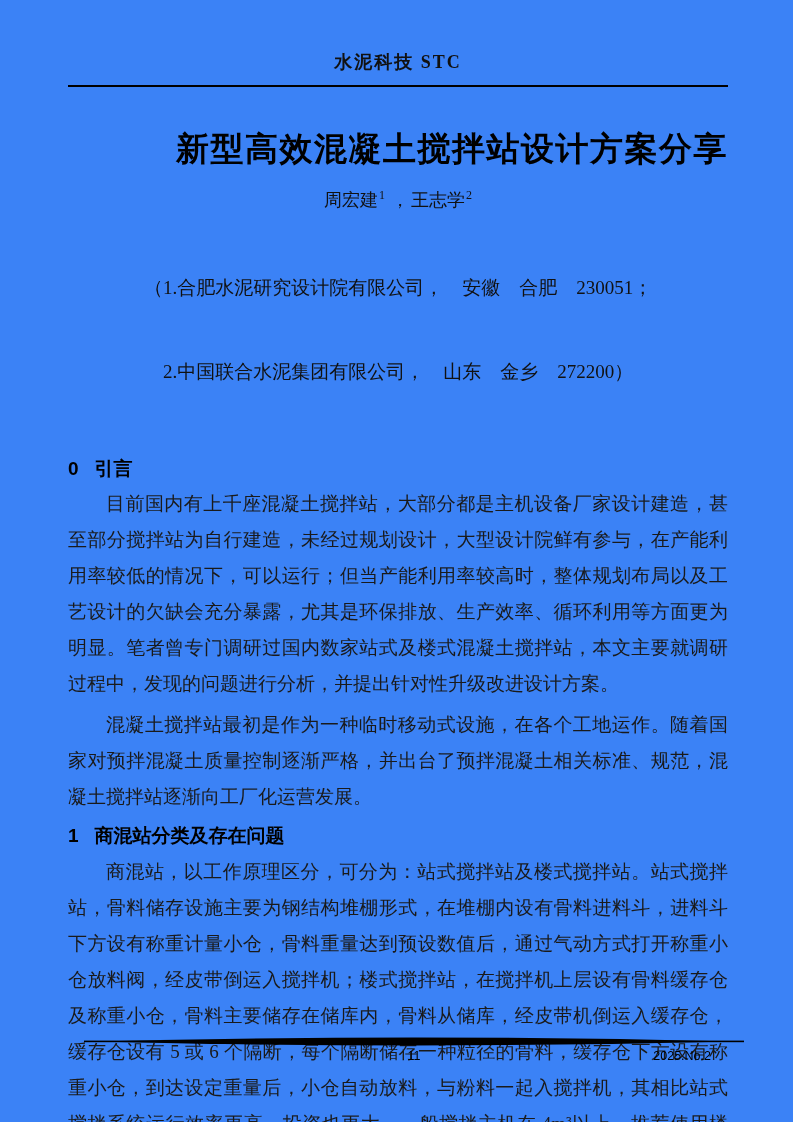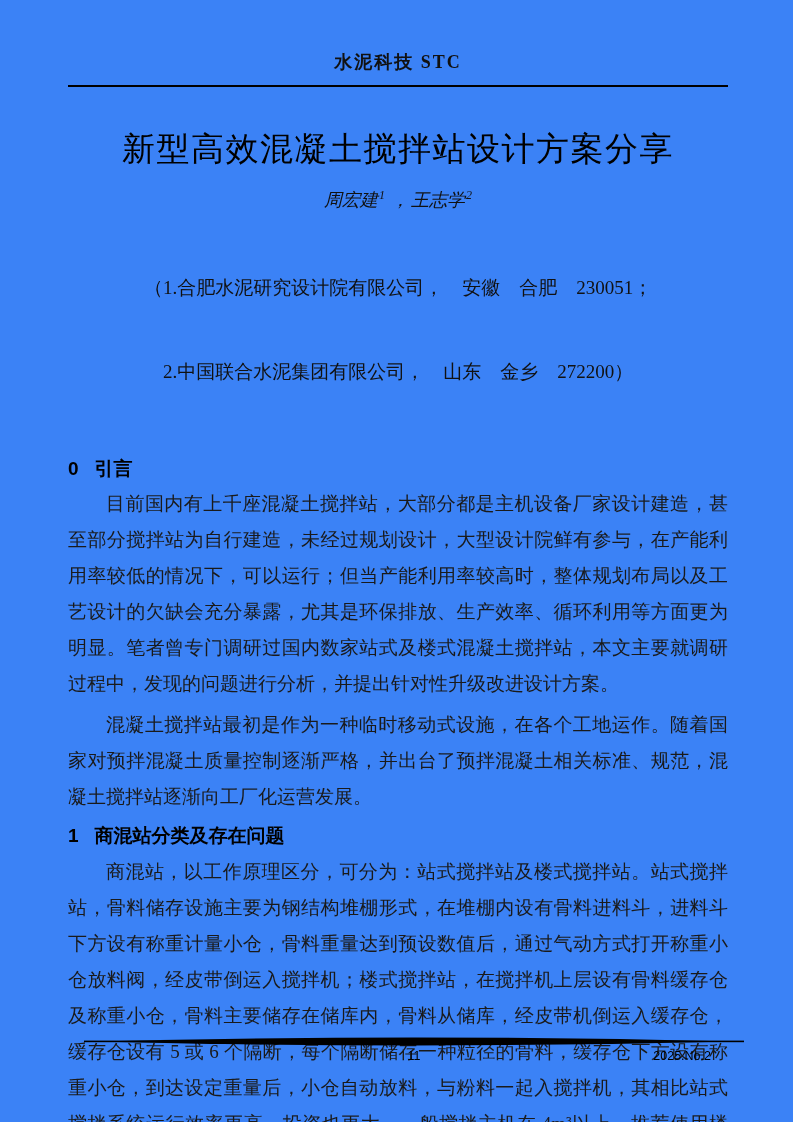--- a/index.html
+++ b/index.html
@@ -29,34 +29,33 @@
   }
   .header-rule {
     margin-top: 12px;
     height: 2px;
     background: #000;
   }
 
   
   .article-title {
     margin: 40px 0 0 0;
-    text-align: center;
+    text-align: right;
     font-family: "Liberation Sans", "DejaVu Sans", sans-serif;
-    font-weight: normal;
+    font-weight: bold;
     font-size: 33px;
     line-height: 44px;
     letter-spacing: 1.5px;
     color: #000;
   }
   .authors-line {
     margin-top: 16px;
     text-align: center;
     font-size: 18px;
     line-height: 26px;
-    font-style: italic;
   }
   .authors-line sup {
     font-size: 12px;
     line-height: 0;
     margin-left: 1px;
   }
   .author-sep { margin: 0 2px 0 6px; }
   .affiliations {
     margin-top: 5px;
     text-align: center;

